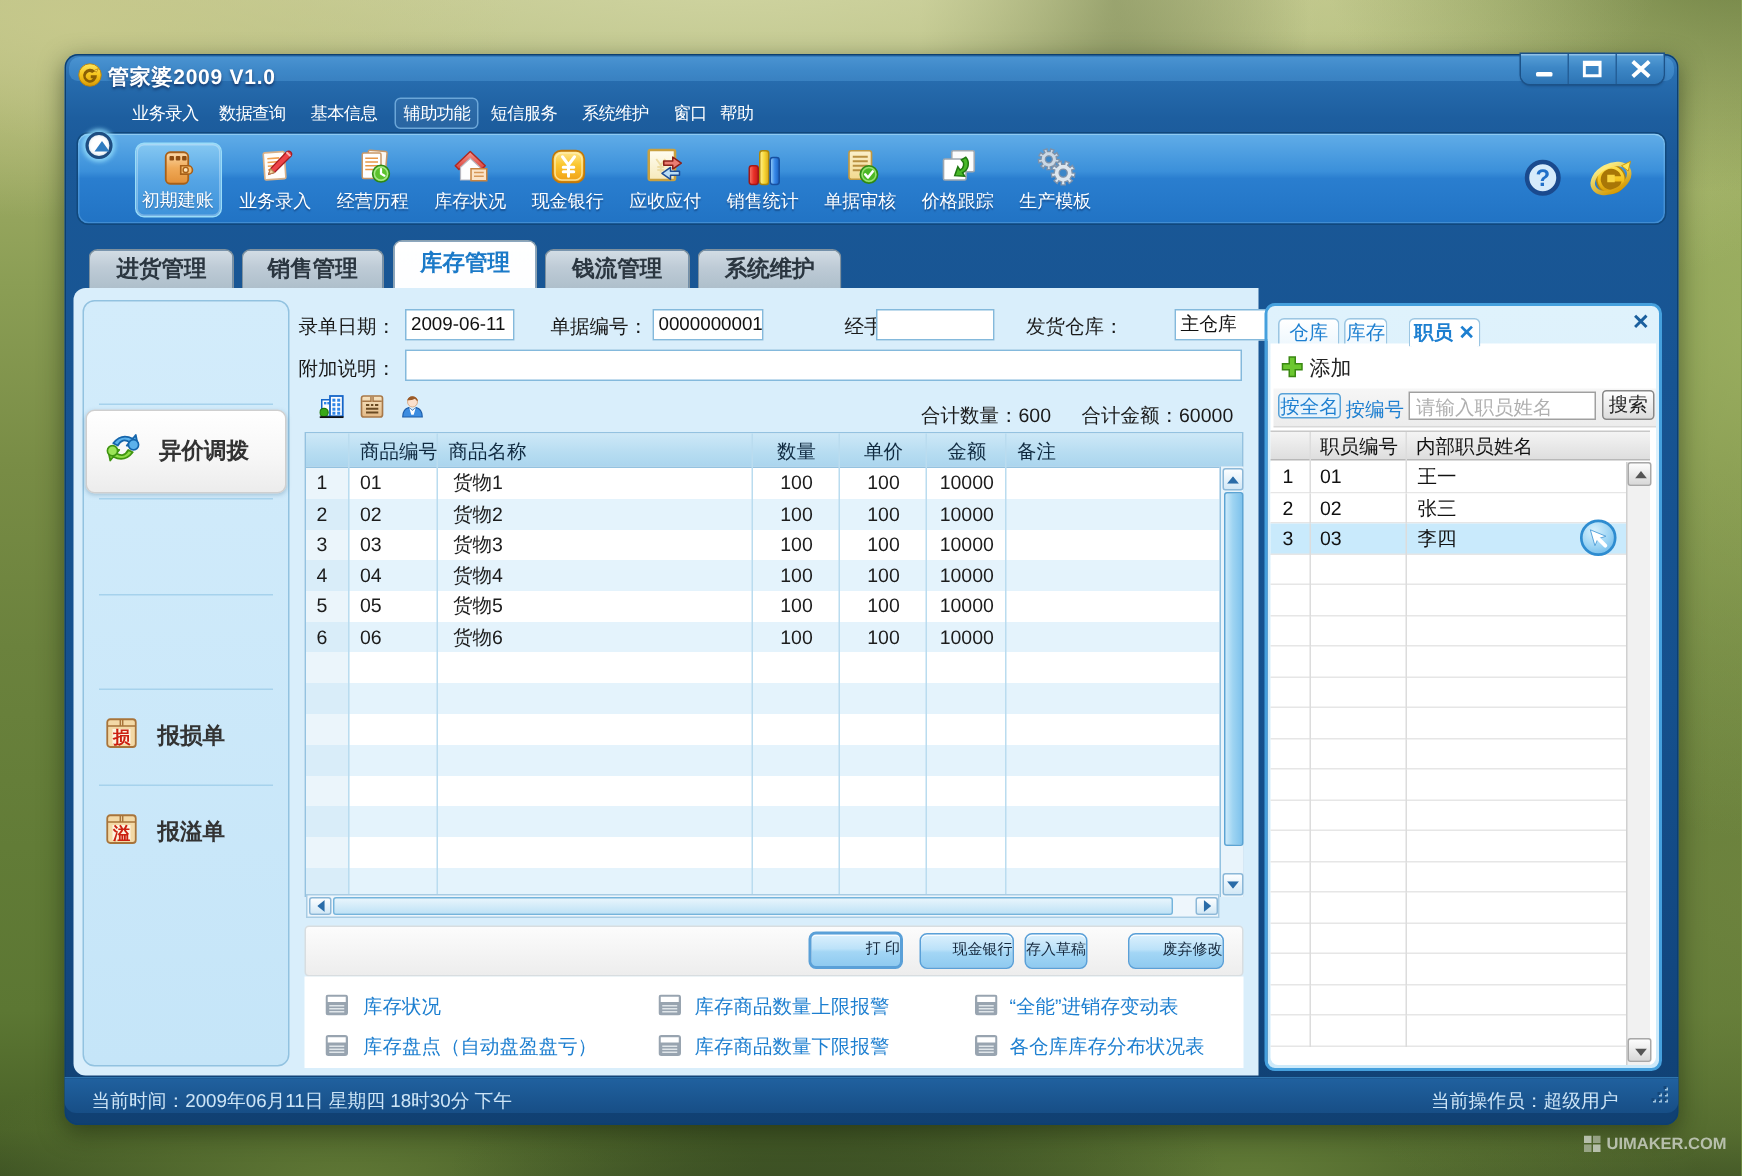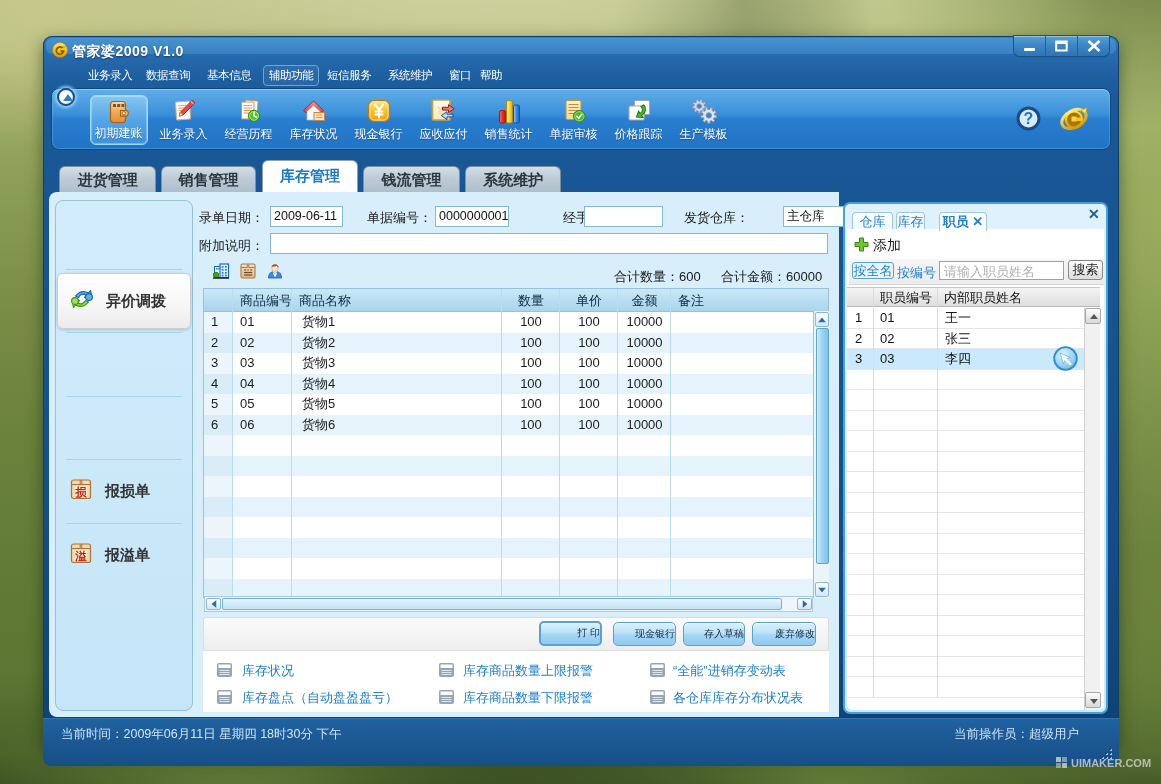--- a/index.html
+++ b/index.html
@@ -38,21 +38,21 @@
 .titem .lbl{position:absolute;bottom:2px;width:100%;left:0;color:#fff;font-size:12px;white-space:nowrap;text-shadow:0 1px 1px rgba(0,20,60,.4)}
 .titem svg{position:absolute;top:3px;left:50%;transform:translateX(-50%)}
 .titem.sel{border:1px solid #9adcf8;border-radius:6px;background:linear-gradient(180deg,#85c8f2 0%,#55a5e5 50%,#3e92da 100%);box-shadow:inset 0 0 0 1px rgba(255,255,255,.3)}
 #circbtn{position:absolute;left:5px;top:-1px;width:18px;height:18px;border-radius:50%;background:radial-gradient(circle at 45% 35%,#ffffff 55%,#eef2f4 100%);border:2px solid #1e4d80;box-shadow:0 0 3px 2px rgba(140,215,248,.9),inset 0 0 2px rgba(120,160,190,.4)}
 #circbtn:after{content:"";position:absolute;left:4px;top:4px;border-left:5px solid transparent;border-right:5px solid transparent;border-bottom:7px solid #2f7cc0}
 #tabs{position:absolute;left:0;top:124px;width:100%;height:32px}
 .tab{position:absolute;bottom:0;height:26px;border-radius:6px 6px 0 0;border:1px solid #7e919f;border-bottom:none;
 background:linear-gradient(180deg,#d3dde5 0%,#becbd6 45%,#aebfcb 100%);color:#2b3640;font-size:15px;font-weight:bold;text-align:center;line-height:25px}
 .tab.act{height:32px;background:linear-gradient(180deg,#ffffff 0%,#fdfeff 100%);color:#1b7ac8;border:1px solid #8ca2b2;border-bottom:none;line-height:30px}
 #content{position:absolute;left:6px;top:156px;width:790px;height:525px;background:#d9eefb;border-radius:8px 0 0 8px}
-#statusbar{position:absolute;left:0;top:682px;width:100%;height:48px;border-radius:0 0 8px 8px;
+#statusbar{position:absolute;left:0;top:682px;width:100%;height:24px;border-radius:0 0 8px 8px;
 border-top:1px solid #2e74ae;color:#cde5f7;font-size:12.5px}
 #statusbar{background:linear-gradient(180deg,#20619f 0%,#174e86 100%)}
 .stxt-l{position:absolute;left:18px;top:7px}
 .stxt-r{position:absolute;right:40px;top:7px}
 #watermark{position:absolute;left:1056px;top:757px;color:#c9cfc2;opacity:.85;font-size:11px;font-weight:bold;display:flex;align-items:center;gap:3px}
 
 
 #sidebar{position:absolute;left:6px;top:8px;width:138px;height:511px;background:linear-gradient(180deg,#d3ecfb,#c5e5f8);border:1px solid #92c2e0;border-radius:8px}
 .sitem{position:absolute;left:1px;width:134px;height:56px}
 .sitem .sic{position:absolute;left:12px;top:50%;transform:translateY(-50%)}
@@ -482,21 +482,21 @@
 <div class="sbtn" style="left:592px;top:1px;width:15px;height:12px">
           <svg width="5" height="8" viewBox="0 0 5 8">
             <path d="M5 4 L0 0 L0 8 Z" fill="#2a6ca8"></path>
           </svg>
         </div>
 </div>
 
 <div id="btnband"></div>
 <div class="btn" style="left:490px;width:63px;border-width:2px;line-height:20px;top:429px;height:25px">打 印</div>
 <div class="btn" style="left:564px;width:63px">现金银行</div>
-<div class="btn" style="left:634px;width:62px">存入草稿</div>
+<div class="btn" style="left:634px;width:42px">存入草稿</div>
 <div class="btn" style="left:703px;width:64px">废弃修改</div>
 <div id="linkarea"></div>
 <svg class="lic" style="left:168px;top:471px" viewBox="0 0 15 14">
         <rect x="0" y="0" width="15" height="14" rx="2" fill="#98a4b0"></rect>
         <rect x="1.5" y="1.5" width="12" height="3.5" fill="#fff"></rect>
         <path d="M2.5 7.5 h10 M2.5 9.5 h10 M2.5 11.5 h10" stroke="#e0e6ea" stroke-width="1.1"></path>
       </svg>
       <div class="lnk" style="left:193px;top:470px">库存状况</div>
 <svg class="lic" style="left:390px;top:471px" viewBox="0 0 15 14">
         <rect x="0" y="0" width="15" height="14" rx="2" fill="#98a4b0"></rect>

